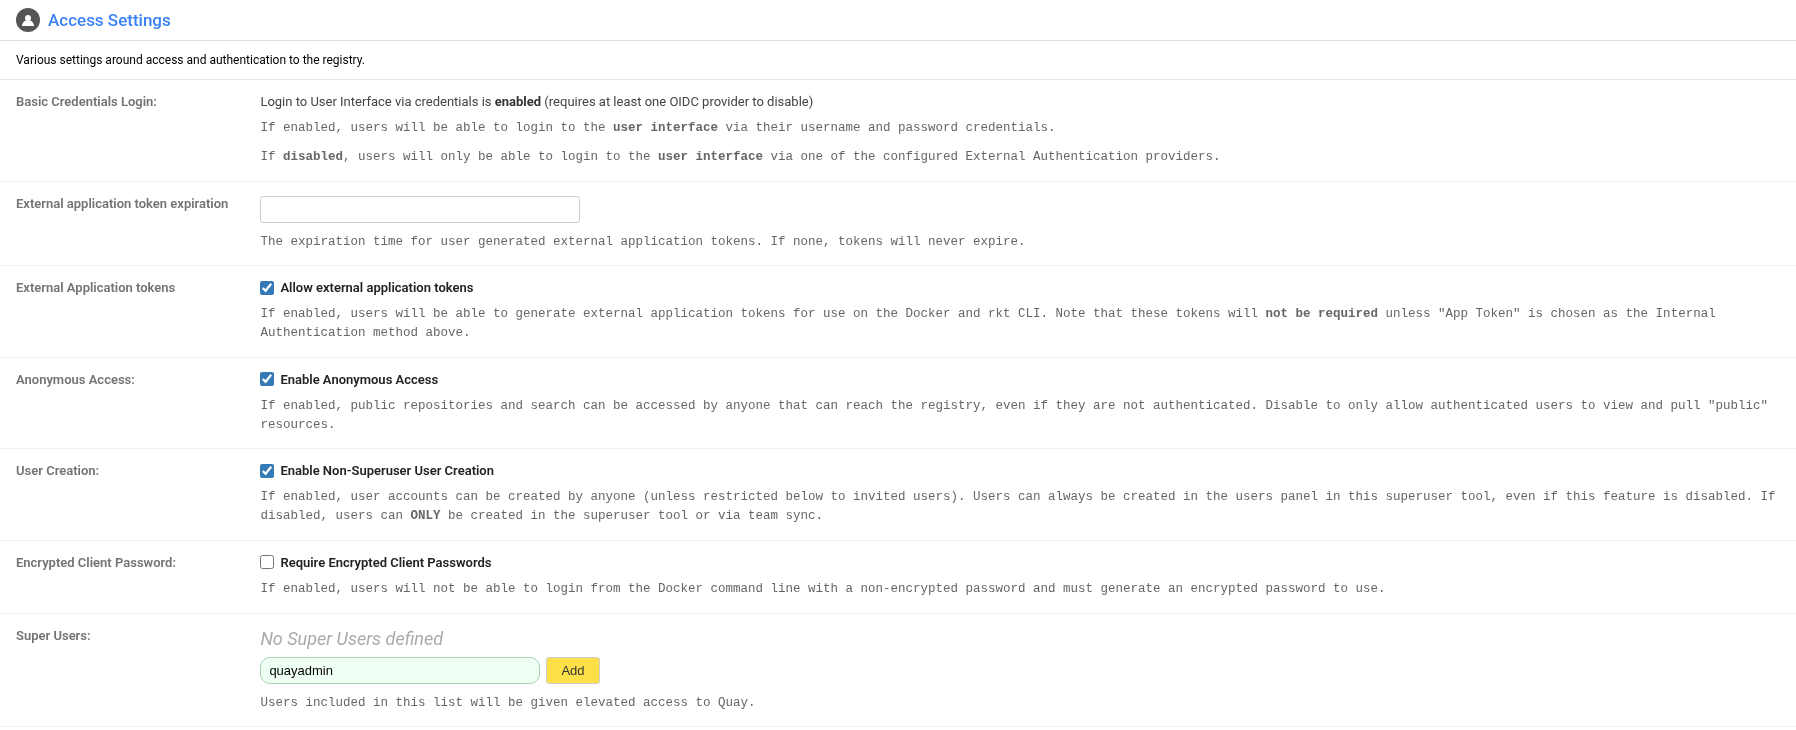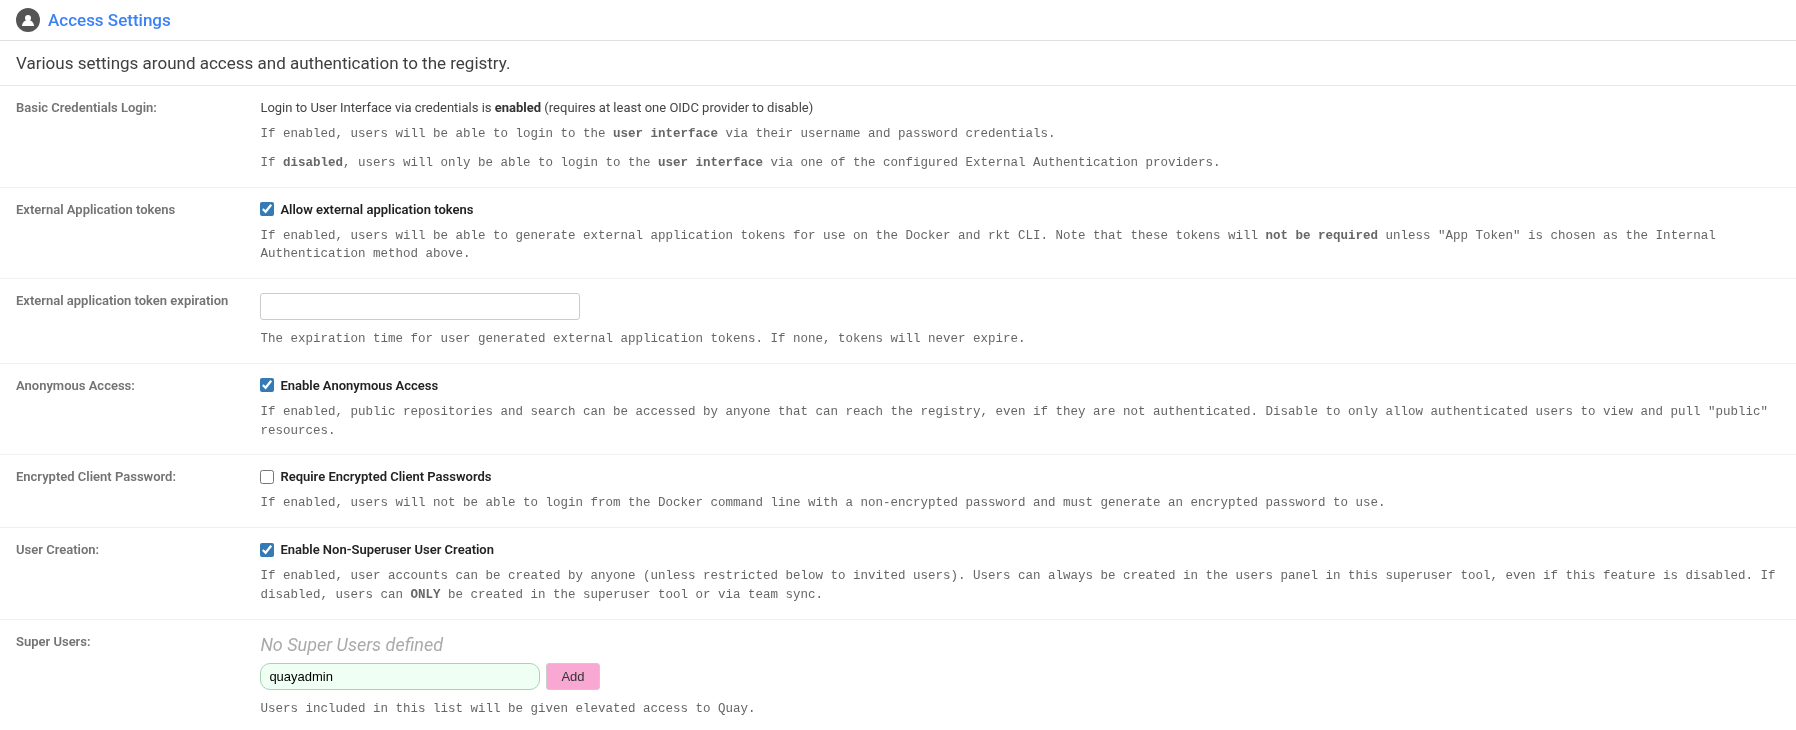--- a/index.html
+++ b/index.html
@@ -31,22 +31,22 @@
       color: white;
       font-size: 12px;
     }
     .page-title {
       font-size: 17px;
       font-weight: 500;
       color: #3b82f6;
     }
     .page-description {
       padding: 12px 16px;
-      font-size: 17px;
-      color: #404040;
+      font-size: 12px;
+      color: #000000;
       border-bottom: 1px solid #e8e8e8;
     }
     .settings-table {
       width: 100%;
       border-collapse: collapse;
     }
     .settings-table tr {
       border-bottom: 1px solid #f0f0f0;
     }
     .settings-table td {
@@ -107,21 +107,21 @@
       width: 280px;
       padding: 5px 8px;
       border: 1px solid #a8d4b0;
       border-radius: 10px;
       font-size: 13px;
       outline: none;
       background: #f0fff4;
     }
     .add-button {
       padding: 5px 14px;
-      background: #f9a8d4;
+      background: #fde047;
       border: 1px solid #ccc;
       border-radius: 3px;
       font-size: 13px;
       cursor: pointer;
       color: #333;
     }
     em.bold {
       font-style: normal;
       font-weight: 700;
     }
@@ -160,81 +160,81 @@
           If enabled, users will be able to login to the <em class="bold">user interface</em> via their username and password credentials.
         </div>
         <div class="settings-description">
           If <em class="bold">disabled</em>, users will only be able to login to the <em class="bold">user interface</em> via one of the configured External Authentication providers.
         </div>
       </td>
     </tr>
 
     <tr>
       <td class="settings-label">
+        External application token expiration
+      </td>
+      <td class="settings-content">
+        <input type="text" class="token-input" value="" style="">
+        <div class="settings-description">The expiration time for user generated external application tokens. If none, tokens will never expire.</div>
+      </td>
+    </tr>
+
+    <tr>
+      <td class="settings-label">
         <span>External Application tokens</span>
       </td>
       <td class="settings-content">
         <label class="checkbox-label">
           <input type="checkbox" checked="" style="">
           <span>Allow external application tokens</span>
         </label>
         <div class="settings-description">
           If enabled, users will be able to generate external application tokens for use on the Docker and rkt CLI. Note that these tokens will <em class="bold">not be required</em> unless "App Token" is chosen as the Internal Authentication method above.
         </div>
       </td>
     </tr>
 
     <tr>
       <td class="settings-label">
-        External application token expiration
-      </td>
-      <td class="settings-content">
-        <input type="text" class="token-input" value="" style="">
-        <div class="settings-description">The expiration time for user generated external application tokens. If none, tokens will never expire.</div>
-      </td>
-    </tr>
-
-    <tr>
-      <td class="settings-label">
         <span>Anonymous Access:</span>
       </td>
       <td class="settings-content">
         <label class="checkbox-label">
           <input type="checkbox" checked="" style="">
           <span>Enable Anonymous Access</span>
         </label>
         <div class="settings-description">If enabled, public repositories and search can be accessed by anyone that can reach the registry, even if they are not authenticated. Disable to only allow authenticated users to view and pull "public" resources.</div>
       </td>
     </tr>
 
     <tr>
       <td class="settings-label">
+        <span>User Creation:</span>
+      </td>
+      <td class="settings-content">
+        <label class="checkbox-label">
+          <input type="checkbox" checked="" style="">
+          <span>Enable Non-Superuser User Creation</span>
+        </label>
+        <div class="settings-description">
+          If enabled, user accounts can be created by anyone (unless restricted below to invited users). Users can always be created in the users panel in this superuser tool, even if this feature is disabled. If disabled, users can <em class="bold">ONLY</em> be created in the superuser tool or via team sync.
+        </div>
+      </td>
+    </tr>
+
+    <tr>
+      <td class="settings-label">
         <span>Encrypted Client Password:</span>
       </td>
       <td class="settings-content">
         <label class="checkbox-label">
           <input type="checkbox" style="">
           <span>Require Encrypted Client Passwords</span>
         </label>
         <div class="settings-description">If enabled, users will not be able to login from the Docker command line with a non-encrypted password and must generate an encrypted password to use.</div>
-      </td>
-    </tr>
-
-    <tr>
-      <td class="settings-label">
-        <span>User Creation:</span>
-      </td>
-      <td class="settings-content">
-        <label class="checkbox-label">
-          <input type="checkbox" checked="" style="">
-          <span>Enable Non-Superuser User Creation</span>
-        </label>
-        <div class="settings-description">
-          If enabled, user accounts can be created by anyone (unless restricted below to invited users). Users can always be created in the users panel in this superuser tool, even if this feature is disabled. If disabled, users can <em class="bold">ONLY</em> be created in the superuser tool or via team sync.
-        </div>
       </td>
     </tr>
 
 
     <tr>
       <td class="settings-label">
         <span>Super Users:</span>
       </td>
       <td class="settings-content">
         <div class="super-users-empty">No Super Users defined</div>

